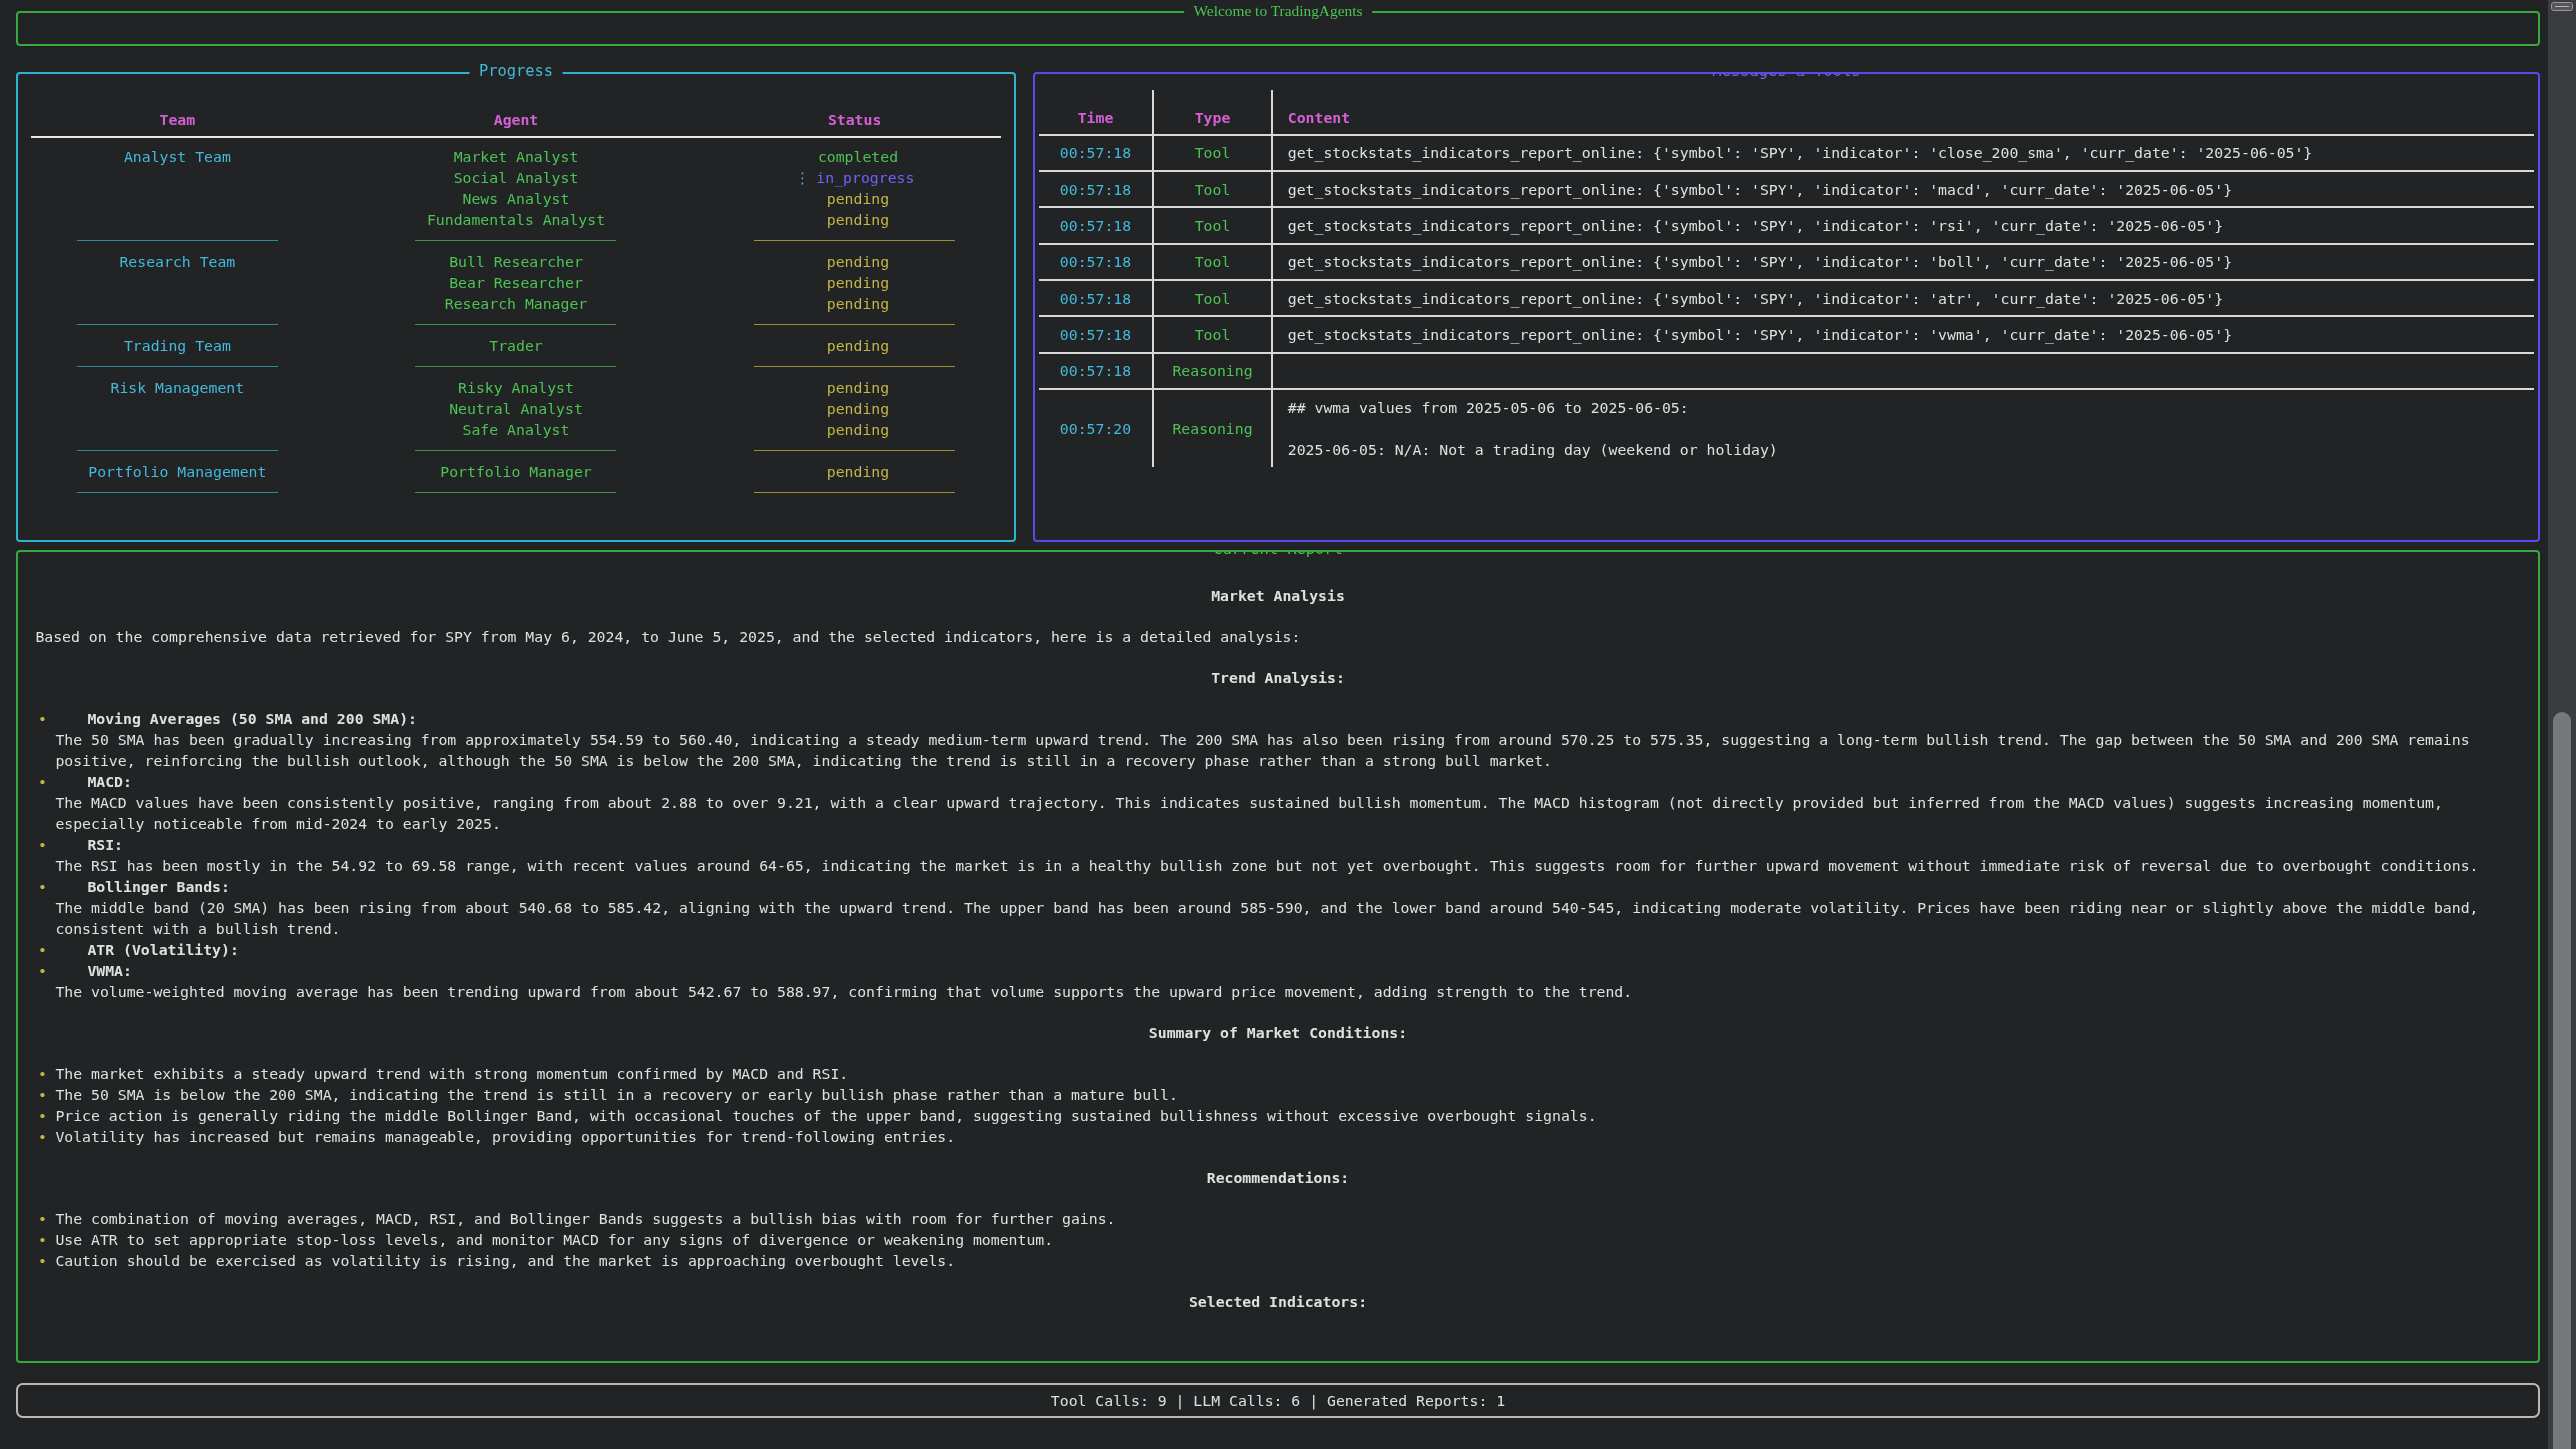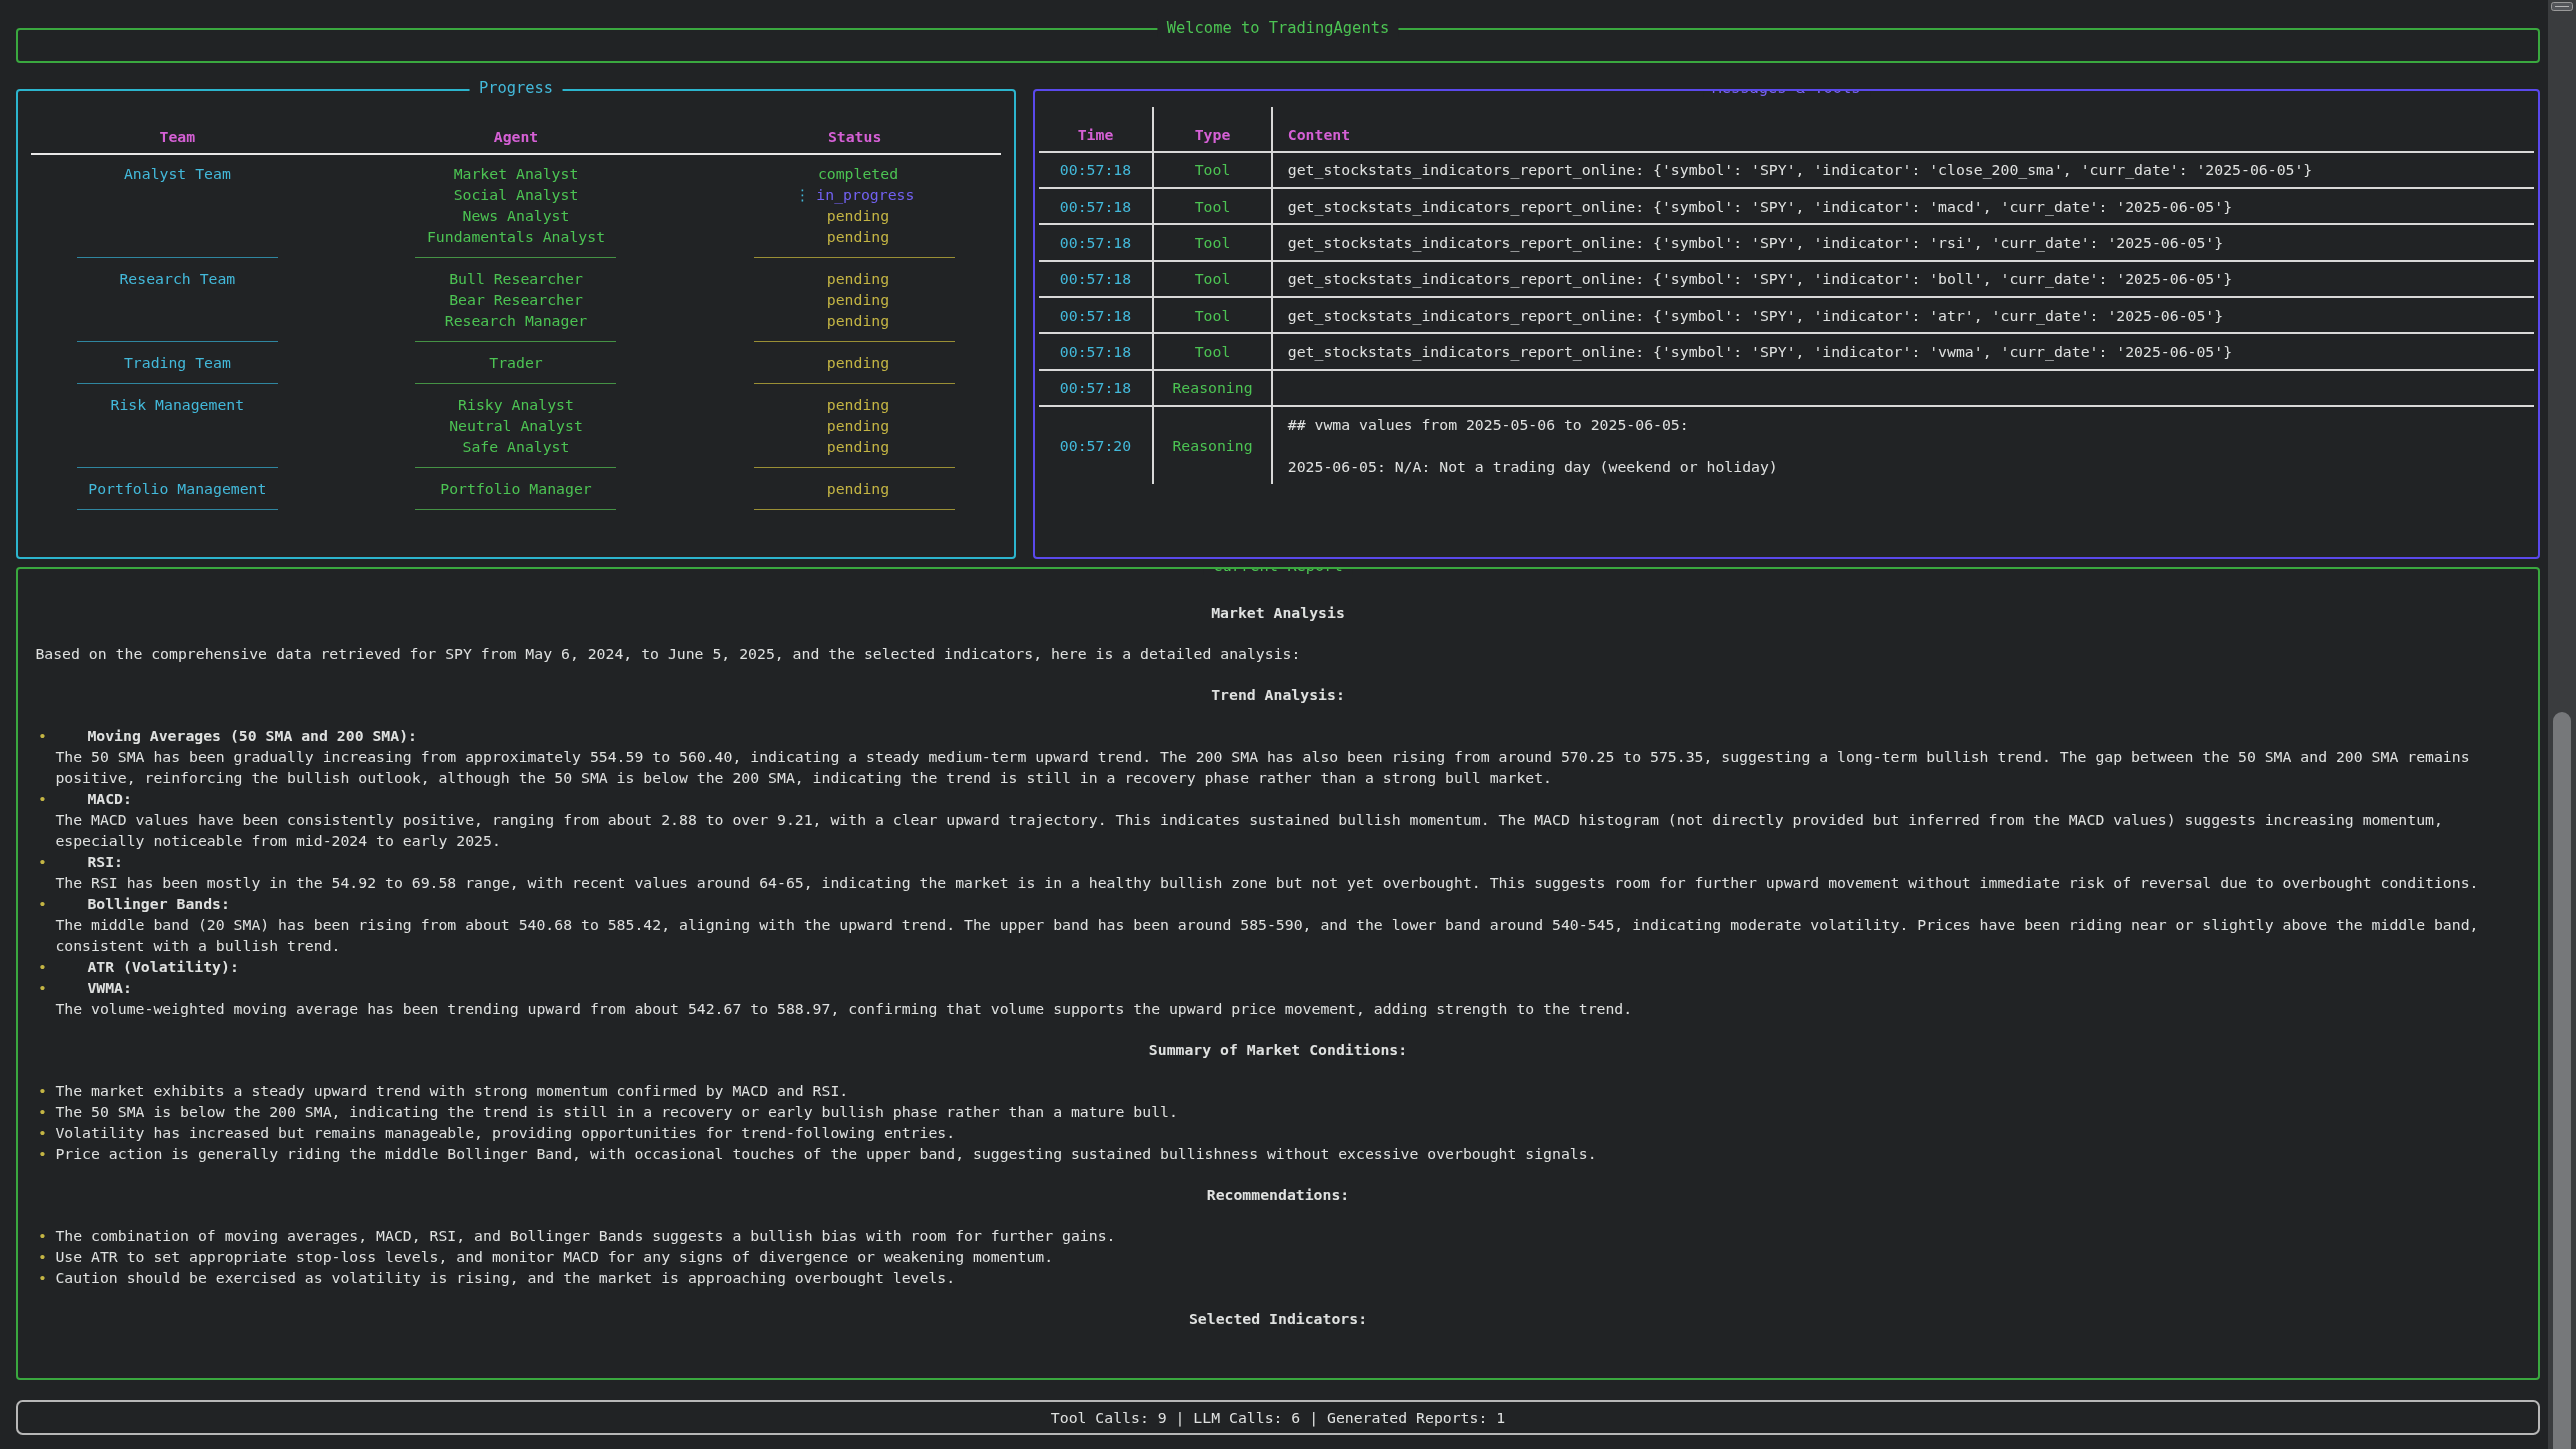--- a/index.html
+++ b/index.html
@@ -16,21 +16,21 @@
   .screen{position:relative;width:2576px;height:1449px;background:var(--bg);
     font-family:"DejaVu Sans Mono", monospace;font-size:14.8px;color:var(--white);overflow:hidden;}
   .main{position:absolute;left:16px;top:0;width:2524px;}
 
   
   .panel{position:relative;border:2px solid;border-radius:4px;}
   .panel-title{position:absolute;top:-11.4px;left:50%;transform:translateX(-50%);
     background:var(--bg);padding:0 9.4px;white-space:nowrap;font-size:15.4px;}
 
   
-  .welcome{margin-top:28px;height:31px;border-color:var(--green-border);margin-bottom:25.5px;}
+  .welcome{margin-top:11px;height:31px;border-color:var(--green-border);margin-bottom:25.5px;font-family:Liberation Serif, serif;}
   .welcome .panel-title{color:var(--green);}
 
   
   .midrow{display:flex;gap:17px;height:470px;}
   .progress-panel{width:1000px;border-color:var(--cyan-border);box-sizing:border-box;}
   .progress-panel .panel-title{color:var(--cyan);}
   .messages-panel{flex:1;border-color:var(--purple-border);box-sizing:border-box;overflow:hidden;}
   .messages-panel .panel-title{color:var(--purple-title);}
 
   
@@ -417,26 +417,26 @@
     <div class="bullet-text">The market exhibits a steady upward trend with strong momentum confirmed by MACD and RSI.</div>
   </li>
 
   <li>
 
     <div class="bullet-text">The 50 SMA is below the 200 SMA, indicating the trend is still in a recovery or early bullish phase rather than a mature bull.</div>
   </li>
 
   <li>
 
+    <div class="bullet-text">Price action is generally riding the middle Bollinger Band, with occasional touches of the upper band, suggesting sustained bullishness without excessive overbought signals.</div>
+  </li>
+
+  <li>
+
     <div class="bullet-text">Volatility has increased but remains manageable, providing opportunities for trend-following entries.</div>
-  </li>
-
-  <li>
-
-    <div class="bullet-text">Price action is generally riding the middle Bollinger Band, with occasional touches of the upper band, suggesting sustained bullishness without excessive overbought signals.</div>
   </li>
 </ul>
   <div class="report-heading">Recommendations:</div>
 <ul class="bullets">
   <li>
 
     <div class="bullet-text">The combination of moving averages, MACD, RSI, and Bollinger Bands suggests a bullish bias with room for further gains.</div>
   </li>
 
   <li>

